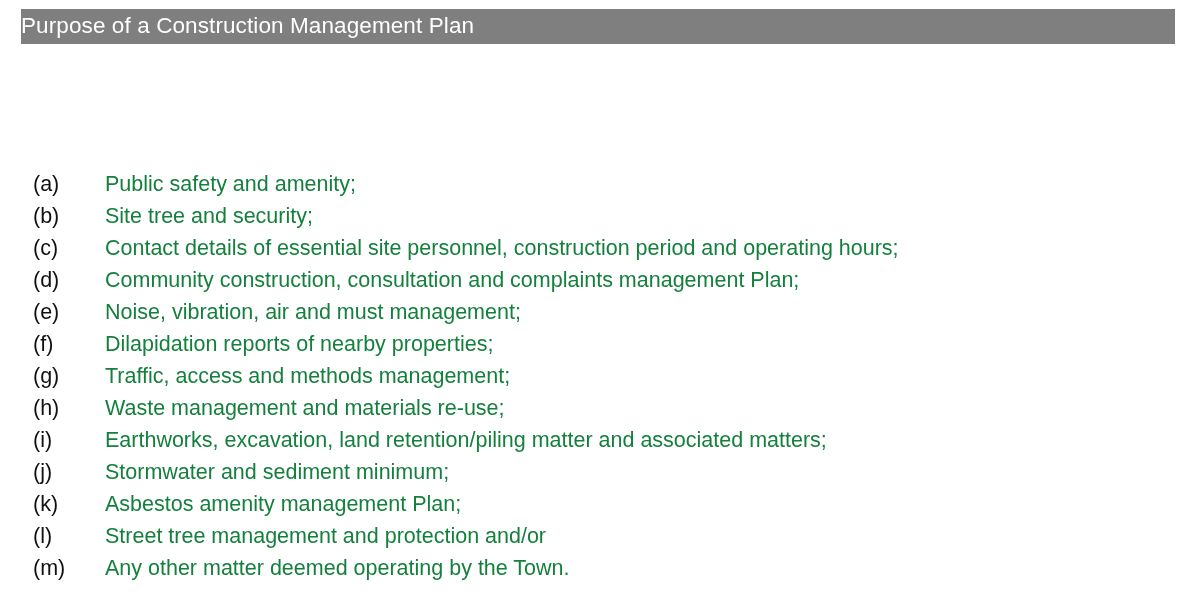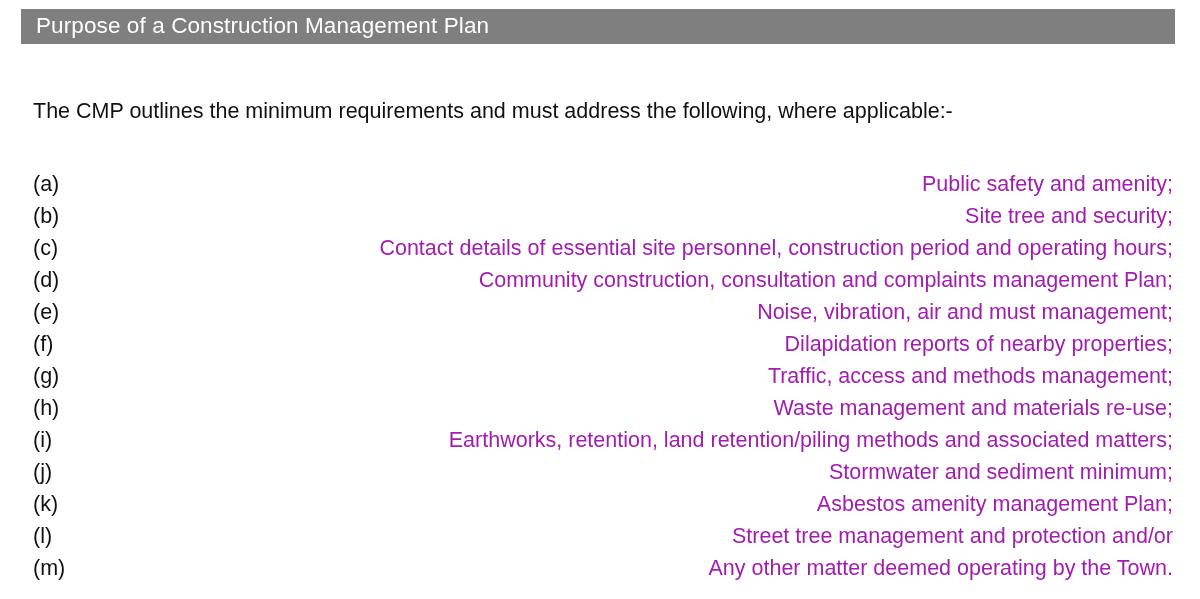--- a/index.html
+++ b/index.html
@@ -28,21 +28,20 @@
   .heading-bar {
     position: absolute;
     left: 21px;
     top: 9px;
     width: 1154px;
     height: 35px;
     background: #7f7f7f;
     display: flex;
     align-items: center;
     box-sizing: border-box;
-    padding-left: 15px;
   }
   .heading-title {
     color: #ffffff;
     font-size: 22.5px;
     line-height: 1;
     letter-spacing: 0.1px;
     white-space: nowrap;
   }
 
   
@@ -77,34 +76,32 @@
     color: #111111;
     white-space: nowrap;
   }
   .clause-label {
     flex: 0 0 auto;
     width: 72px;
     color: #111111;
   }
   .clause-text {
     flex: 1 1 auto;
-    color: #a21caf;
-    text-align: right;
+    color: #15803d;
   }
 </style>
 </head>
 <body>
 
 <div class="page">
 
   <div class="heading-bar">
     <span class="heading-title">Purpose of a Construction Management Plan</span>
   </div>
 
-  <p class="intro">The CMP outlines the minimum requirements and must address the following, where applicable:-</p>
 
   <ul class="clause-list">
     <li class="clause-item">
       <span class="clause-label">(a)</span>
       <span class="clause-text">Public safety and amenity;</span>
     </li>
     <li class="clause-item">
       <span class="clause-label">(b)</span>
       <span class="clause-text">Site tree and security;</span>
     </li>
@@ -127,21 +124,21 @@
     <li class="clause-item">
       <span class="clause-label">(g)</span>
       <span class="clause-text">Traffic, access and methods management;</span>
     </li>
     <li class="clause-item">
       <span class="clause-label">(h)</span>
       <span class="clause-text">Waste management and materials re-use;</span>
     </li>
     <li class="clause-item">
       <span class="clause-label">(i)</span>
-      <span class="clause-text">Earthworks, retention, land retention/piling methods and associated matters;</span>
+      <span class="clause-text">Earthworks, excavation, land retention/piling matter and associated matters;</span>
     </li>
     <li class="clause-item">
       <span class="clause-label">(j)</span>
       <span class="clause-text">Stormwater and sediment minimum;</span>
     </li>
     <li class="clause-item">
       <span class="clause-label">(k)</span>
       <span class="clause-text">Asbestos amenity management Plan;</span>
     </li>
     <li class="clause-item">

